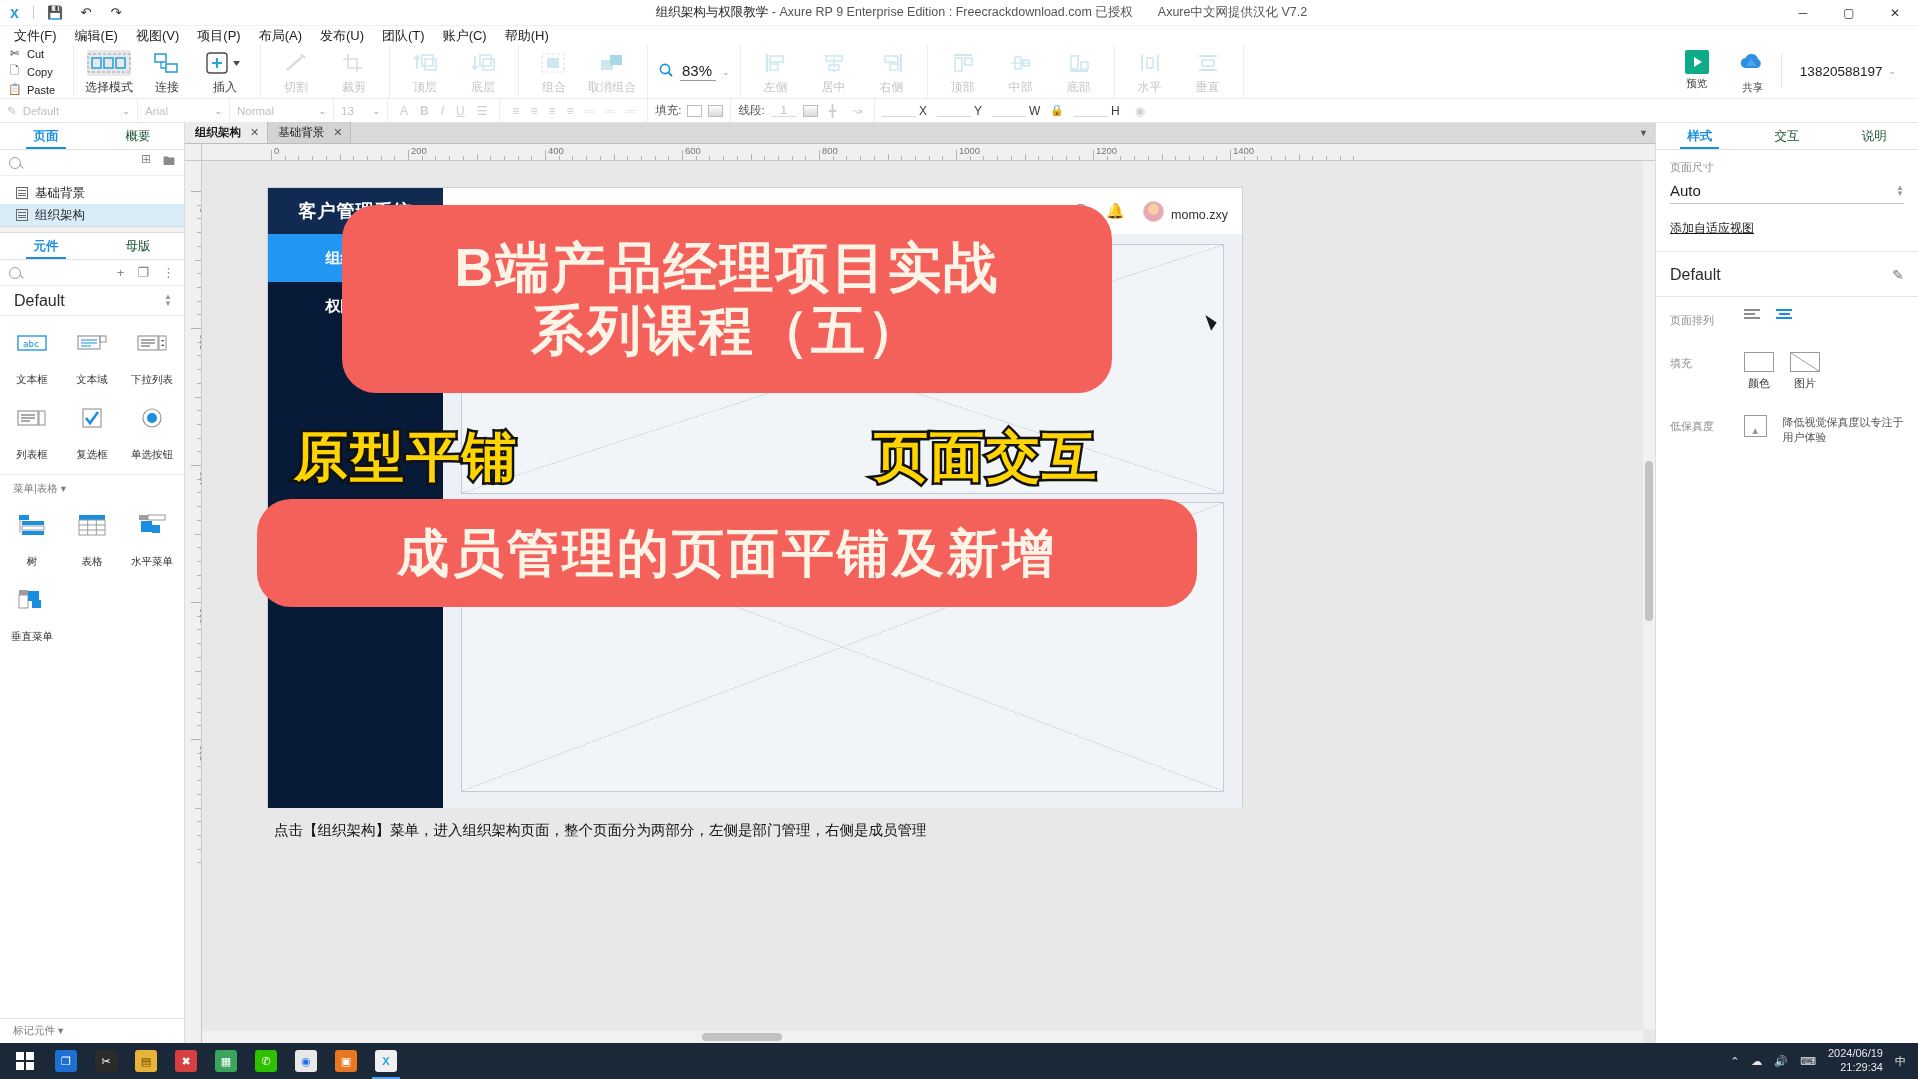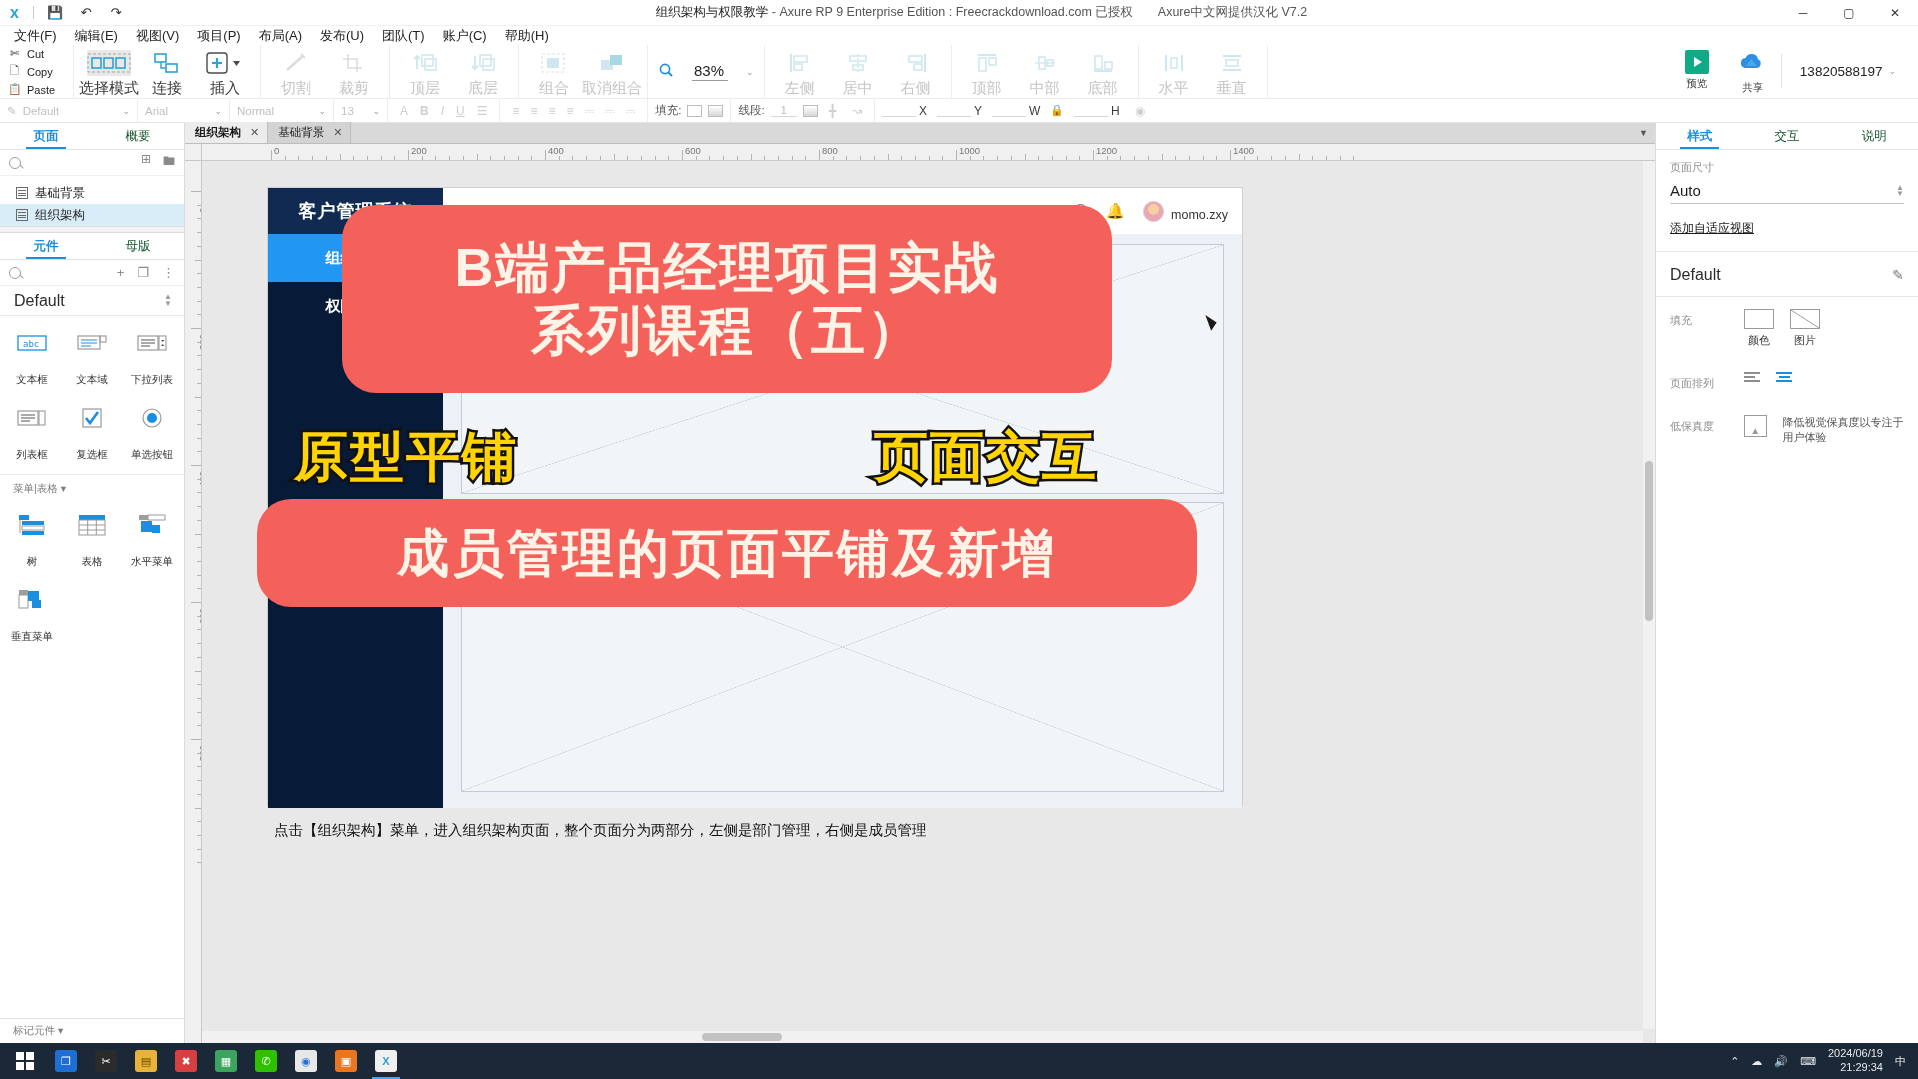--- a/index.html
+++ b/index.html
@@ -27,24 +27,24 @@
   .menuitem { font-size:13px; color:#222; padding:2px 8px; line-height:1; }
 
   
   .toolbar { height:54px; display:flex; align-items:stretch; background:#fff; border-bottom:1px solid #ededed; flex:none; position:relative; }
   .clipgroup { width:74px; display:flex; flex-direction:column; justify-content:center; padding-left:8px; border-right:1px solid #ededed; gap:2px; }
   .clipitem { display:flex; align-items:center; gap:6px; font-size:11px; color:#222; }
   .clipitem .ci { width:13px; text-align:center; font-size:11px; color:#333; }
   .tgroup { display:flex; align-items:flex-start; border-right:1px solid #ededed; padding:0 6px; }
   .tbtn { width:58px; display:flex; flex-direction:column; align-items:center; justify-content:flex-start; padding-top:5px; gap:3px; }
   .tbtn .glyph { height:26px; display:flex; align-items:center; justify-content:center; }
-  .tbtn .tlabel { font-size:15px; color:#3b3b3b; white-space:nowrap; }
+  .tbtn .tlabel { font-size:12px; color:#3b3b3b; white-space:nowrap; }
   .tbtn.dis .tlabel { color:#c5c5c5; }
   .tbtn.sel .glyph { background:#e8e8e8; border-radius:2px; }
-  .zoomgroup { display:flex; align-items:center; gap:18px; padding:0 10px; border-right:1px solid #ededed; }
+  .zoomgroup { display:flex; align-items:center; gap:6px; padding:0 10px; border-right:1px solid #ededed; }
   .zoom-val { font-size:15px; color:#222; border-bottom:1px solid #9a9a9a; padding:0 4px 1px 2px; }
   .caret { font-size:9px; color:#9a9a9a; }
   .pubgroup { margin-left:auto; display:flex; align-items:flex-start; padding-right:8px; }
   .pubbtn { width:56px; display:flex; flex-direction:column; align-items:center; padding-top:5px; gap:3px; }
   .pubbtn .tlabel { font-size:10.5px; color:#3b3b3b; }
   .play-sq { width:24px; height:24px; background:#0faa86; border-radius:2px; display:flex; align-items:center; justify-content:center; }
   .play-sq:after { content:""; border-left:8px solid #fff; border-top:5px solid transparent; border-bottom:5px solid transparent; margin-left:2px; }
   .acct { display:flex; align-items:center; gap:6px; padding:0 14px 0 18px; border-left:1px solid #e3e3e3; font-size:13.5px; color:#222; height:34px; margin-top:9px; }
 
   
@@ -932,44 +932,44 @@
             </span>
         </div>
       </div>
       <a class="rp-link">添加自适应视图</a>
       <div class="rp-div"></div>
       <div class="rp-rowbig">
         <span>Default</span>
         <span style="color:#777;font-size:14px">✎</span>
       </div>
       <div class="rp-row">
-        <span class="rk">填充</span>
-        <span class="fillopt">
-          <span class="fillbox"></span>
-          <span>颜色</span>
-        </span>
-        <span class="fillopt">
-          <span class="fillbox img"></span>
-          <span>图片</span>
-        </span>
-      </div>
-      <div class="rp-row">
         <span class="rk">页面排列</span>
         <span class="align-ic">
             <i style="width:16px"></i>
             <i style="width:11px"></i>
             <i style="width:16px"></i>
           </span>
         <span class="align-ic on">
             <i style="width:16px"></i>
             <i style="width:11px;margin:0 auto"></i>
             <i style="width:16px"></i>
           </span>
       </div>
       <div class="rp-row">
+        <span class="rk">填充</span>
+        <span class="fillopt">
+          <span class="fillbox"></span>
+          <span>颜色</span>
+        </span>
+        <span class="fillopt">
+          <span class="fillbox img"></span>
+          <span>图片</span>
+        </span>
+      </div>
+      <div class="rp-row">
         <span class="rk">低保真度</span>
         <span class="imgbox">▲</span>
         <span class="rp-note">降低视觉保真度以专注于用户体验</span>
       </div>
     </div>
   </div>
 
   <div class="taskbar">
     <div class="tb-start">
       <span class="winlogo">

